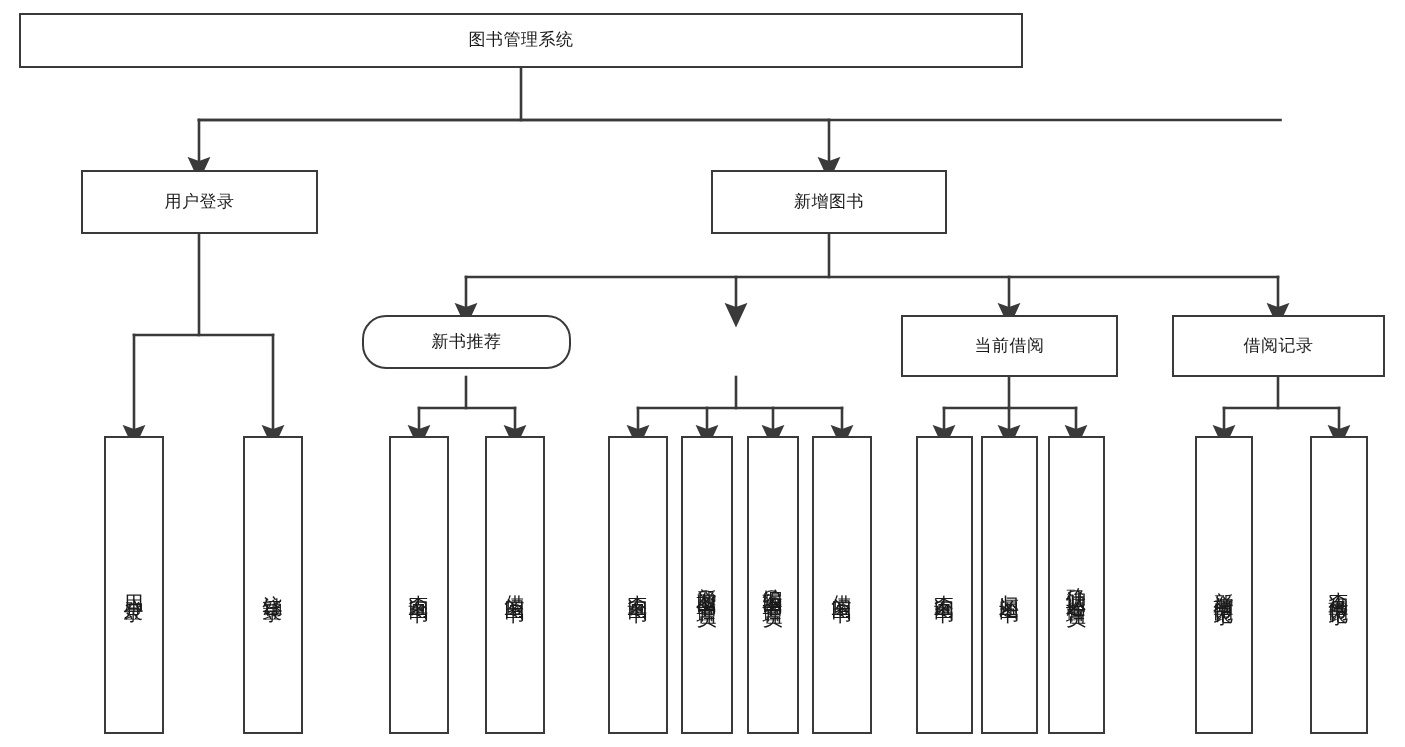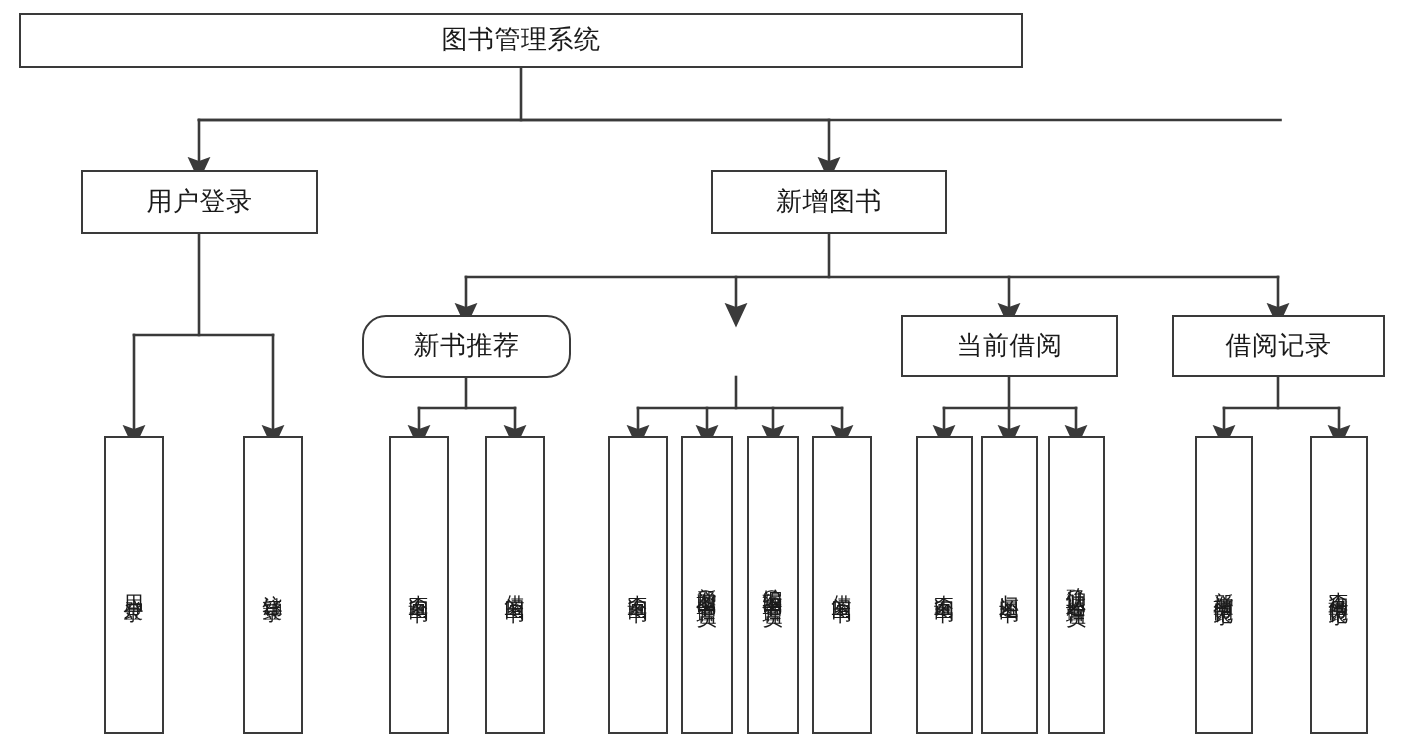--- a/index.html
+++ b/index.html
@@ -37,23 +37,22 @@
     color: #1a1a1a;
     z-index: 2;
   }
   .node .label {
     display: block;
     text-align: center;
     line-height: 1.18;
     white-space: nowrap;
   }
   .node.horiz .label {
-    font-size: 26px;
+    font-size: 17px;
     letter-spacing: 0.5px;
-    font-family: Liberation Serif, serif;
   }
   .node.vert {
     align-items: center;
     justify-content: center;
   }
   .node.vert .label {
     writing-mode: vertical-rl;
     text-orientation: upright;
     font-size: 20px;
     letter-spacing: 3px;
@@ -131,21 +130,21 @@
     <span class="label">图书管理系统</span>
   </div>
 
   <div class="node horiz" style="left:81px; top:170px; width:237px; height:64px;">
     <span class="label">用户登录</span>
   </div>
   <div class="node horiz" style="left:711px; top:170px; width:236px; height:64px;">
     <span class="label">新增图书</span>
   </div>
 
-  <div class="node horiz" style="left:362px; top:315px; width:209px; height:63px;border-radius:24px;">
+  <div class="node horiz" style="left:362px; top:315px; width:209px; height:54px;border-radius:24px;">
     <span class="label">新书推荐</span>
   </div>
   <div class="node horiz" style="left:1172px; top:315px; width:213px; height:62px;">
     <span class="label">借阅记录</span>
   </div>
   <div class="node horiz" style="left:901px; top:315px; width:217px; height:62px;">
     <span class="label">当前借阅</span>
   </div>
 
   <div class="node vert" style="left:104px; top:436px; width:60px; height:298px;">

